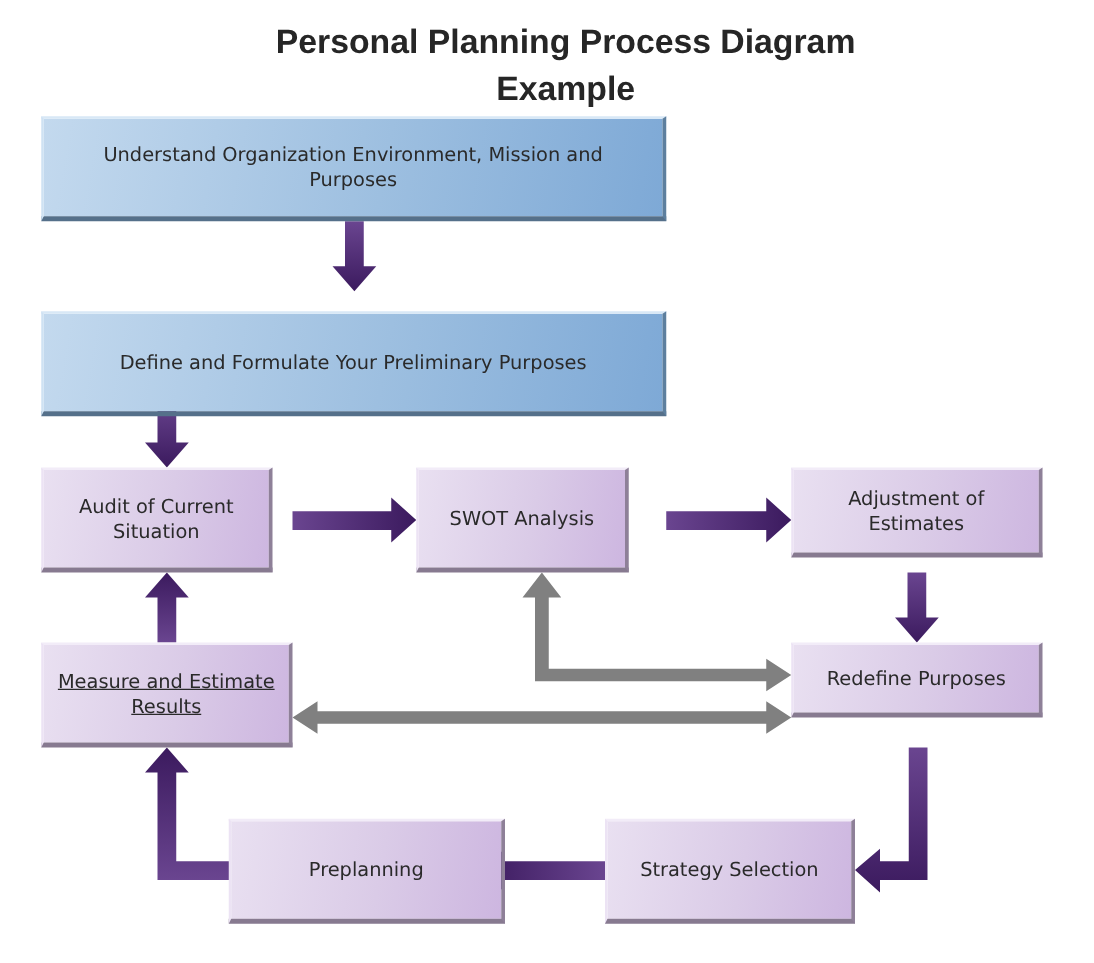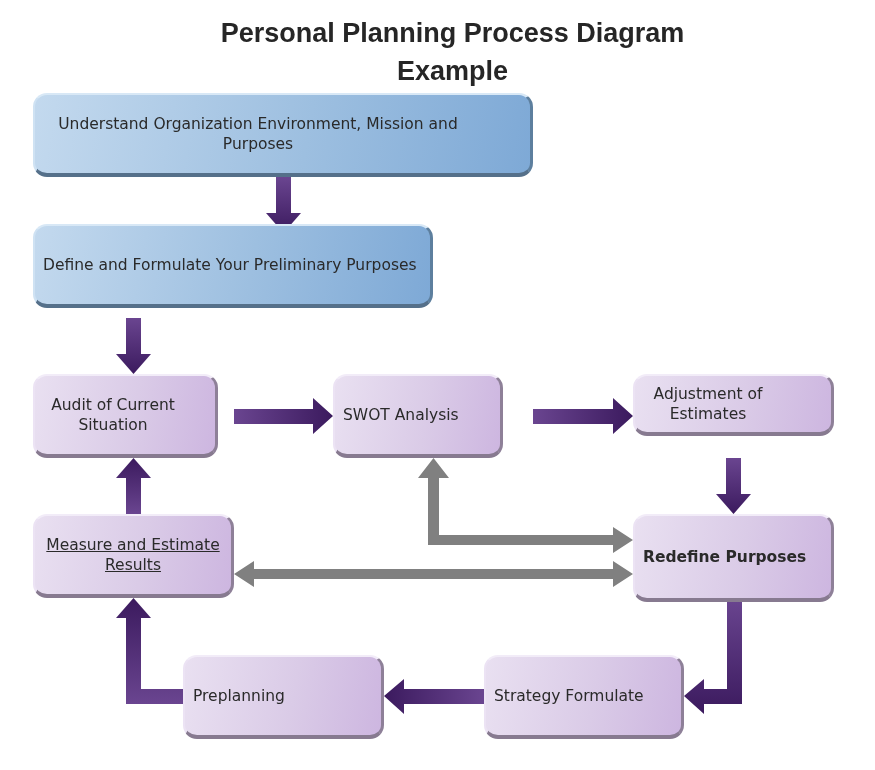--- a/index.html
+++ b/index.html
@@ -1,19 +1,19 @@
 <!DOCTYPE html>
 <html><head>
 <meta charset="utf-8">
 <style>
   html, body { margin: 0; padding: 0; background: #ffffff; }
   body { width: 875px; height: 770px; position: relative; overflow: hidden; font-family: "DejaVu Sans", sans-serif; }
   .title { position: absolute; left: 0; width: 905px; top: 14px; text-align: center; font-family: "Liberation Sans", sans-serif; font-weight: bold; font-size: 27px; line-height: 38px; color: #262626; }
   svg.arrows { position: absolute; left: 0; top: 0; }
-  .box { position: absolute; display: flex; align-items: center; justify-content: flex-start; text-align: center; box-sizing: border-box; color: #2a2a2a; font-size: 15.5px; line-height: 20px; padding: 0 8px; border-radius: 14px; }
+  .box { position: absolute; display: flex; align-items: center; justify-content: center; text-align: center; box-sizing: border-box; color: #2a2a2a; font-size: 15.5px; line-height: 20px; padding: 0 8px; }
   .box.blue { background: linear-gradient(100deg, #c3d9ee 0%, #9dbfe0 55%, #7ea9d6 100%); border-top: 2px solid #d8e8f6; border-left: 2px solid #cfe2f3; border-right: 3px solid #5d7f9e; border-bottom: 4px solid #55708a; }
   .box.purple { background: linear-gradient(100deg, #e9e0f1 0%, #dacbe7 55%, #cdb6e0 100%); border-top: 2px solid #f2ecf8; border-left: 2px solid #ece3f4; border-right: 3px solid #8e8098; border-bottom: 4px solid #877a90; }
 </style>
 </head>
 <body>
 
 <div class="title">
   <div>Personal Planning Process Diagram</div>
   <div>Example</div>
 </div>
@@ -57,36 +57,36 @@
   <polygon fill="url(#gvu)" points="126,514 141,514 141,478 151,478 133.5,458 116,478 126,478"></polygon>
 
   <polygon fill="#808080" points="428,478 418,478 433.5,458 449,478 439,478 439,535 613,535 613,527 633,540 613,553 613,545 428,545"></polygon>
 
   <polygon fill="#808080" points="234,574 254,561 254,569 613,569 613,561 633,574 613,587 613,579 254,579 254,587"></polygon>
 </svg>
 
 <div class="box blue" style="left:33px;top:93px;width:500px;height:84px;">
   <span style="max-width:430px;">Understand Organization Environment, Mission and Purposes</span>
 </div>
-<div class="box blue" style="left:33px;top:224px;width:400px;height:84px;">
+<div class="box blue" style="left:33px;top:249px;width:500px;height:84px;">
   <span>Define and Formulate Your Preliminary Purposes</span>
 </div>
 <div class="box purple" style="left:33px;top:374px;width:185px;height:84px;">
   <span style="max-width:140px;">Audit of Current Situation</span>
 </div>
 <div class="box purple" style="left:333px;top:374px;width:170px;height:84px;">
   <span>SWOT Analysis</span>
 </div>
-<div class="box purple" style="left:633px;top:374px;width:201px;height:62px;">
+<div class="box purple" style="left:633px;top:374px;width:201px;height:72px;">
   <span style="max-width:130px;">Adjustment of Estimates</span>
 </div>
 <div class="box purple" style="left:33px;top:514px;width:201px;height:84px;">
   <span style="max-width:185px;text-decoration:underline;">Measure and Estimate Results</span>
 </div>
-<div class="box purple" style="left:633px;top:514px;width:201px;height:88px;font-weight:bold;">
+<div class="box purple" style="left:633px;top:514px;width:201px;height:60px;">
   <span>Redefine Purposes</span>
 </div>
-<div class="box purple" style="left:183px;top:655px;width:201px;height:84px;">
+<div class="box purple" style="left:183px;top:655px;width:221px;height:84px;">
   <span>Preplanning</span>
 </div>
 <div class="box purple" style="left:484px;top:655px;width:200px;height:84px;">
-  <span>Strategy Formulate</span>
+  <span>Strategy Selection</span>
 </div>
 
 </body></html>

